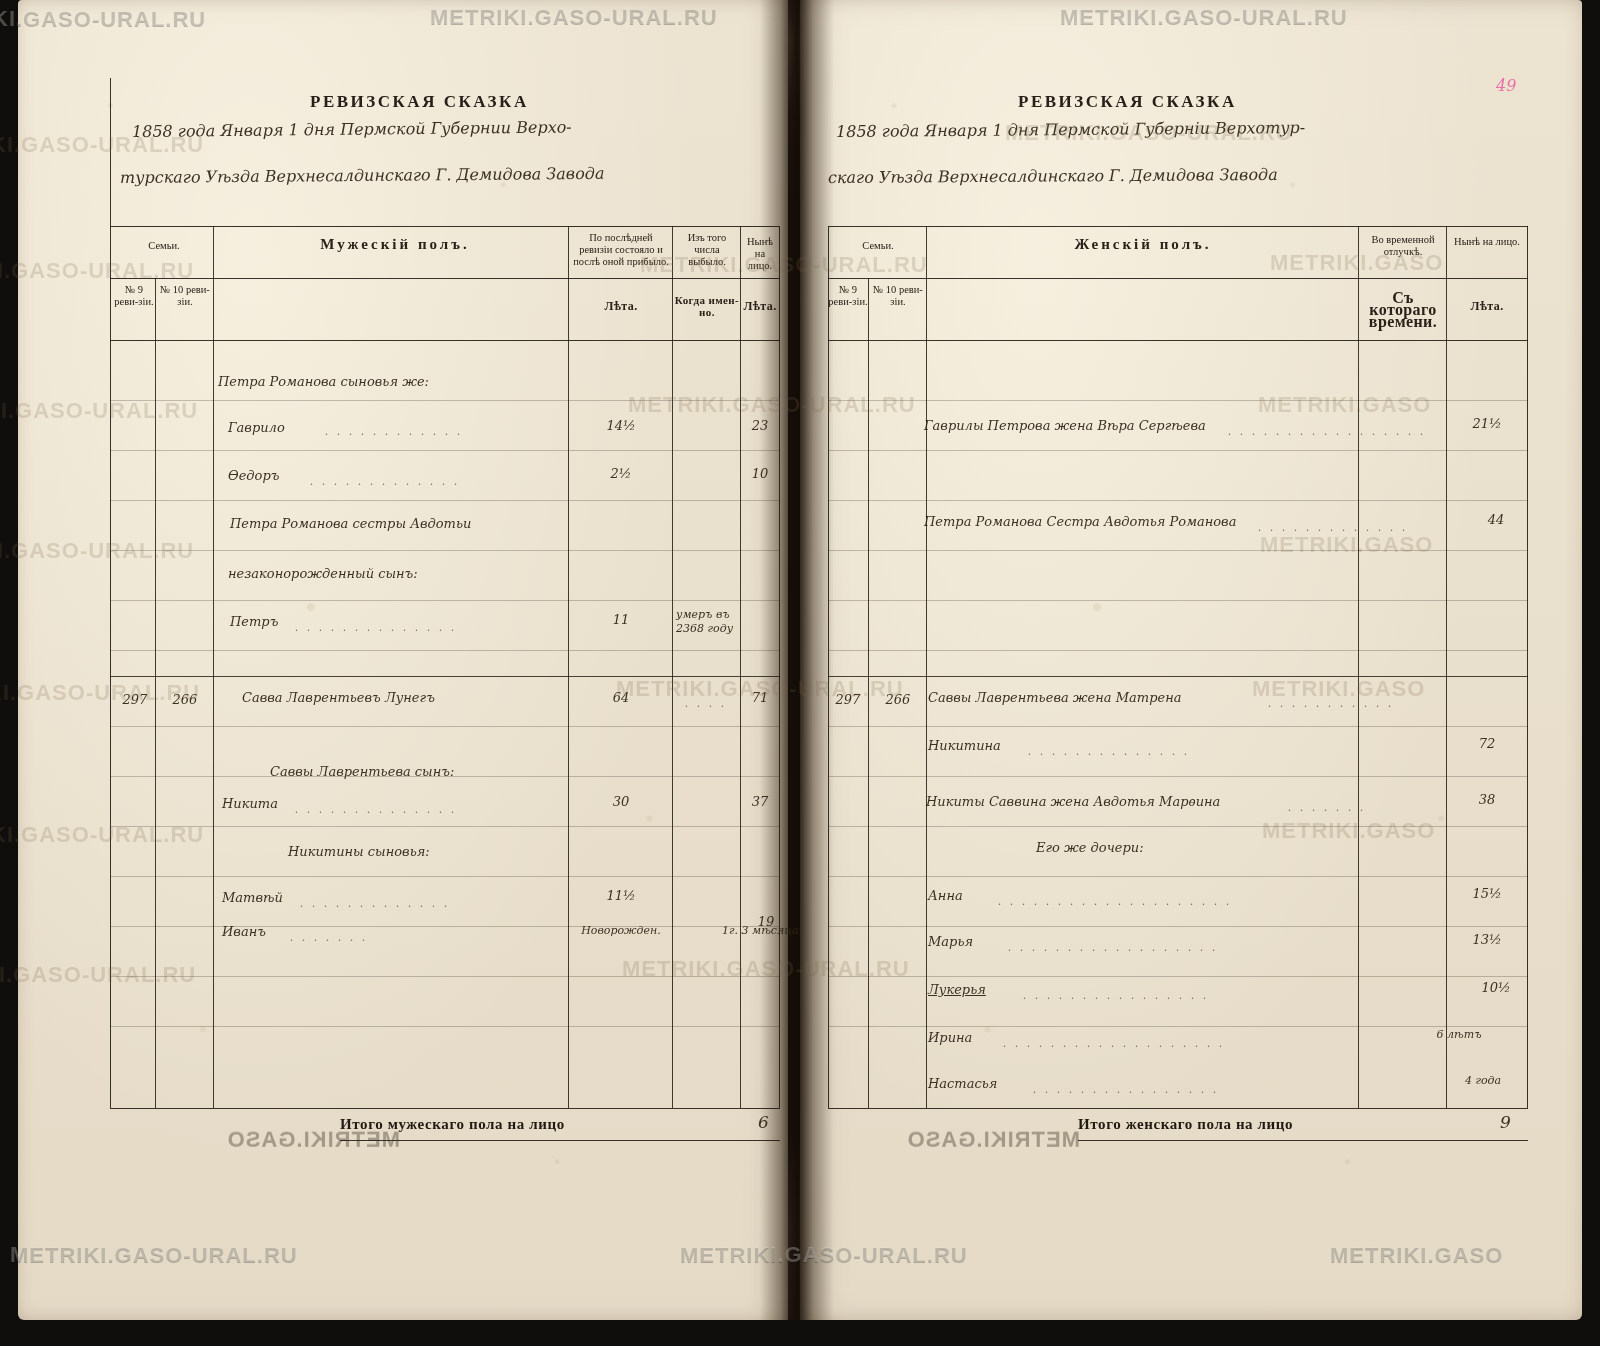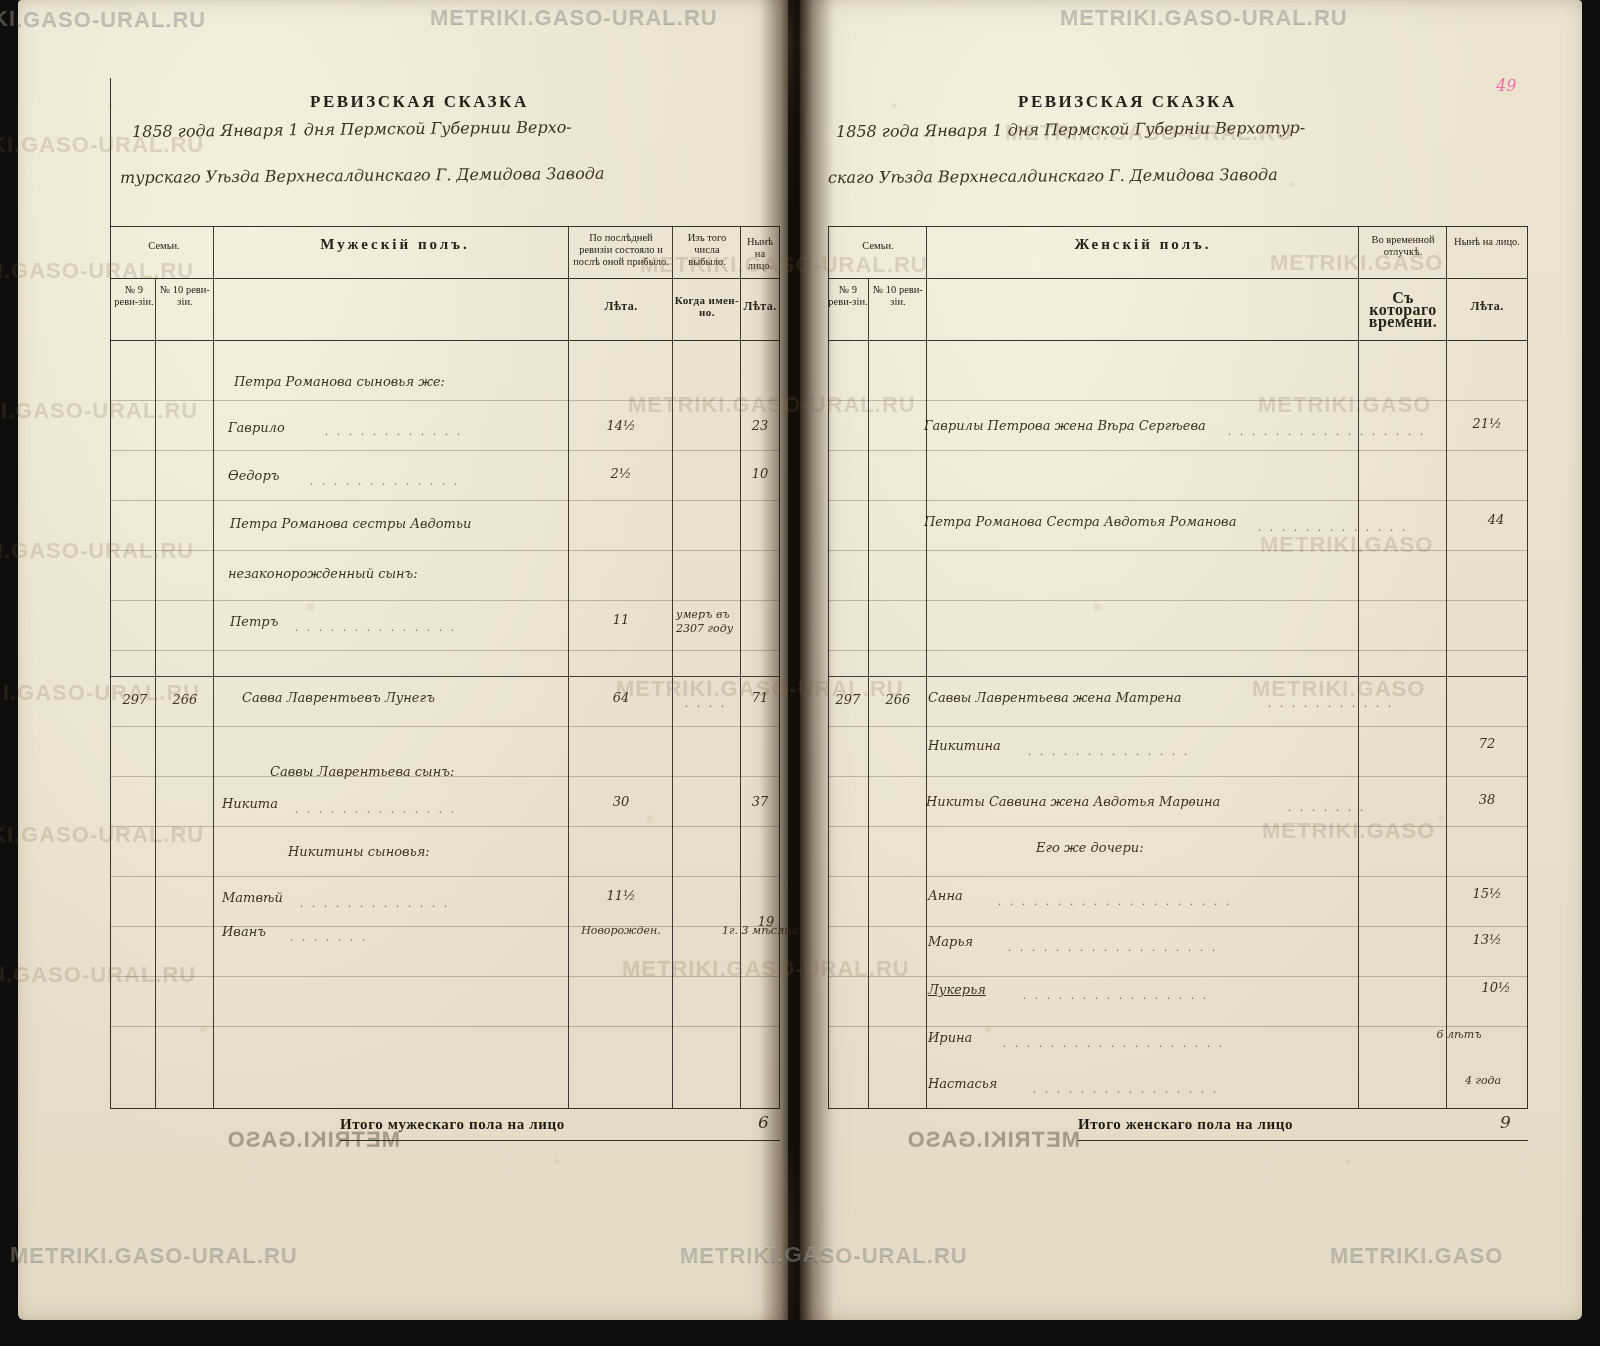--- a/index.html
+++ b/index.html
@@ -271,40 +271,40 @@
       <div class="rule h" style="left:0px; top:572px; width:670px; opacity:.25;"></div>
       <div class="rule h thick" style="left:0px; top:598px; width:670px; opacity:.8;"></div>
       <div class="rule h" style="left:0px; top:648px; width:670px; opacity:.25;"></div>
       <div class="rule h" style="left:0px; top:698px; width:670px; opacity:.25;"></div>
       <div class="rule h" style="left:0px; top:748px; width:670px; opacity:.25;"></div>
       <div class="rule h" style="left:0px; top:798px; width:670px; opacity:.25;"></div>
       <div class="rule h" style="left:0px; top:848px; width:670px; opacity:.25;"></div>
       <div class="rule h" style="left:0px; top:898px; width:670px; opacity:.25;"></div>
       <div class="rule h" style="left:0px; top:948px; width:670px; opacity:.25;"></div>
 
-      <div class="hand small" style="left:124px; top:296px;">Петра Романова сыновья же:</div>
+      <div class="hand small" style="left:108px; top:296px;">Петра Романова сыновья же:</div>
 
       <div class="hand small" style="left:118px; top:342px;">Гаврило</div>
       <div class="dots" style="left:215px; top:346px;">. . . . . . . . . . . .</div>
       <div class="hand c small" style="left:463px; top:340px; width:96px;">14½</div>
       <div class="hand c small" style="left:632px; top:340px; width:36px;">23</div>
 
       <div class="hand small" style="left:118px; top:390px;">Ѳедоръ</div>
       <div class="dots" style="left:200px; top:396px;">. . . . . . . . . . . . .</div>
       <div class="hand c small" style="left:463px; top:388px; width:96px;">2½</div>
       <div class="hand c small" style="left:632px; top:388px; width:36px;">10</div>
 
       <div class="hand small" style="left:120px; top:438px;">Петра Романова сестры Авдотьи</div>
 
       <div class="hand small" style="left:118px; top:488px;">незаконорожденный сынъ:</div>
 
       <div class="hand small" style="left:120px; top:536px;">Петръ</div>
       <div class="dots" style="left:185px; top:542px;">. . . . . . . . . . . . . .</div>
       <div class="hand c small" style="left:463px; top:534px; width:96px;">11</div>
-      <div class="hand tiny" style="left:566px; top:530px; width:64px; white-space:normal; line-height:14px;">умеръ въ 2307 году</div>
+      <div class="hand tiny" style="left:566px; top:530px; width:64px; white-space:normal; line-height:14px;">умеръ въ 2368 году</div>
 
       <div class="hand c small" style="left:4px;  top:614px; width:42px;">297</div>
       <div class="hand c small" style="left:50px; top:614px; width:50px;">266</div>
       <div class="hand small" style="left:112px; top:612px;margin-left:20px;">Савва Лаврентьевъ Лунегъ</div>
       <div class="hand c small" style="left:463px; top:612px; width:96px;">64</div>
       <div class="dots" style="left:575px; top:618px;">. . . .</div>
       <div class="hand c small" style="left:632px; top:612px; width:36px;">71</div>
 
       <div class="hand small" style="left:160px; top:686px;">Саввы Лаврентьева сынъ:</div>
 

